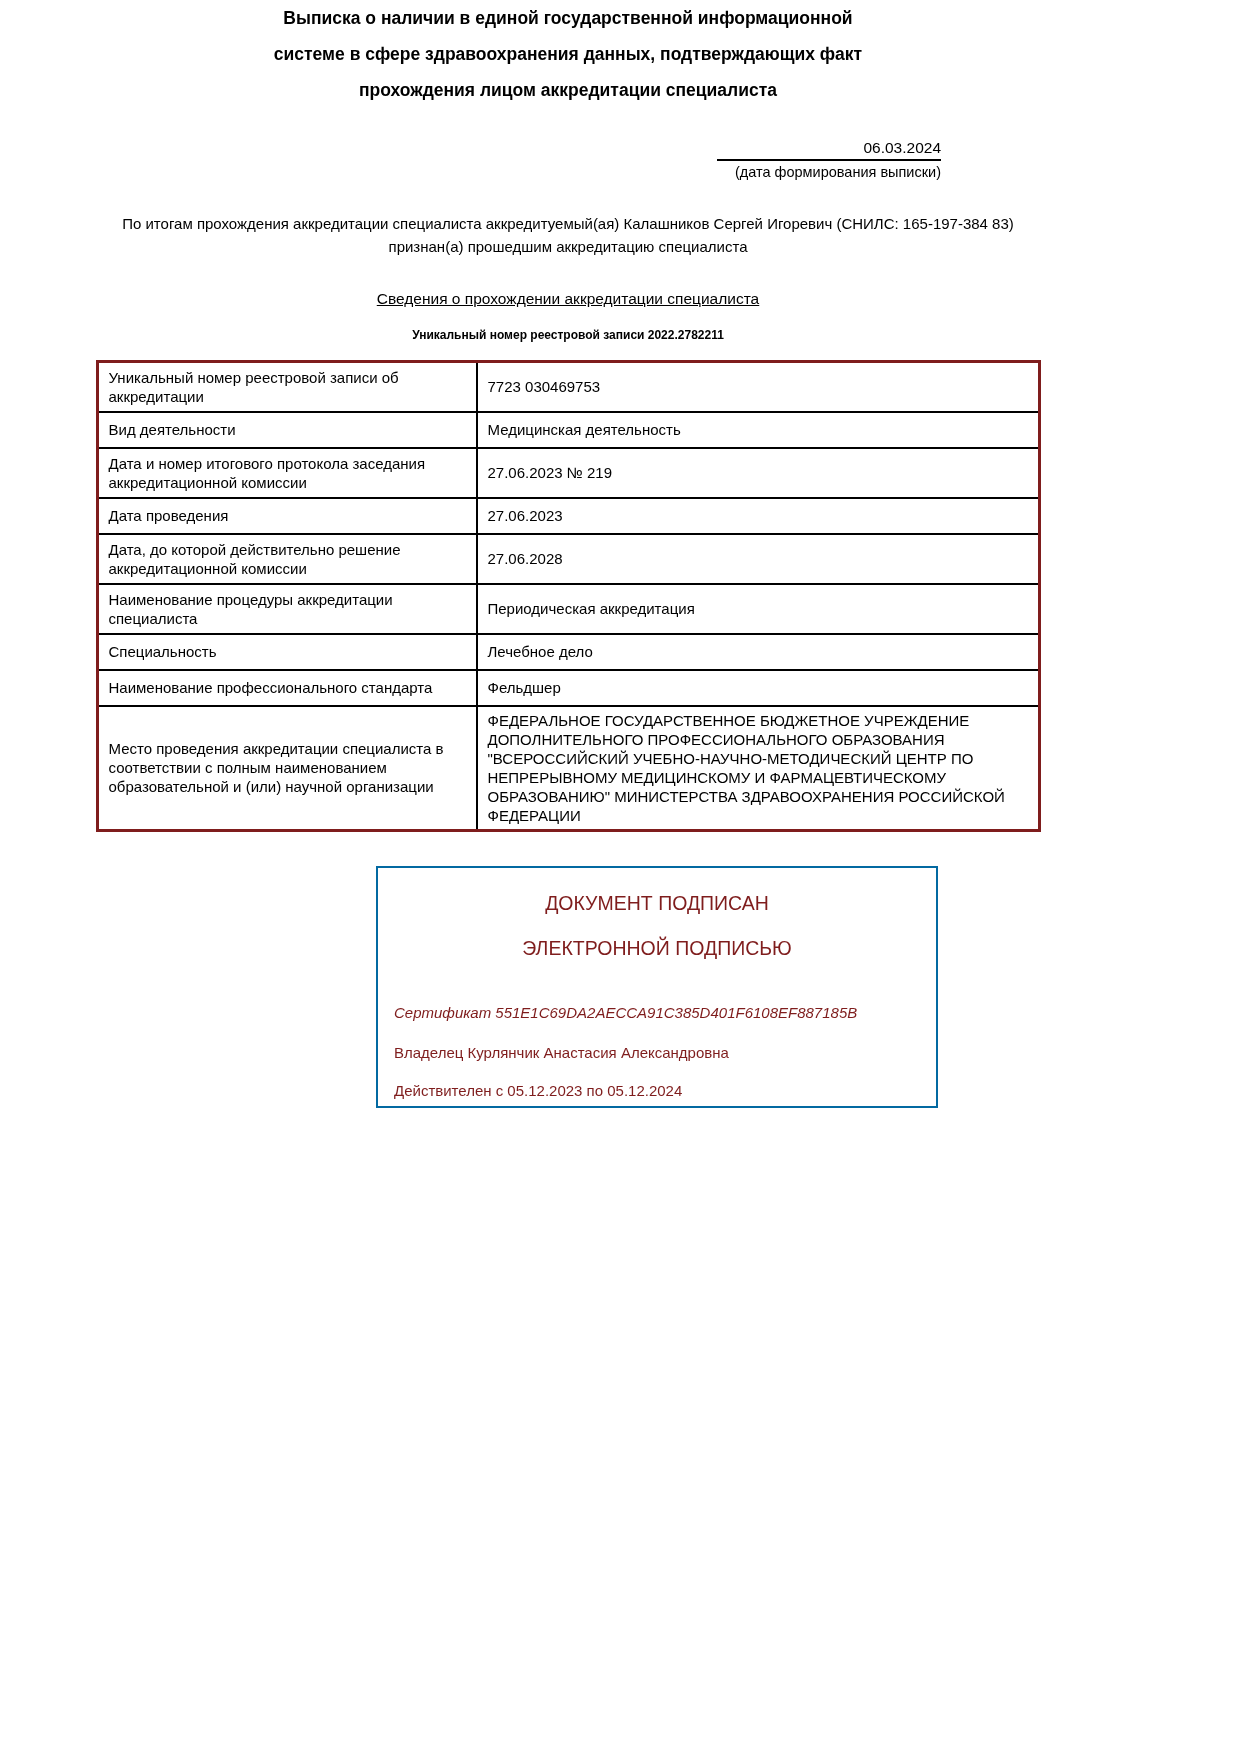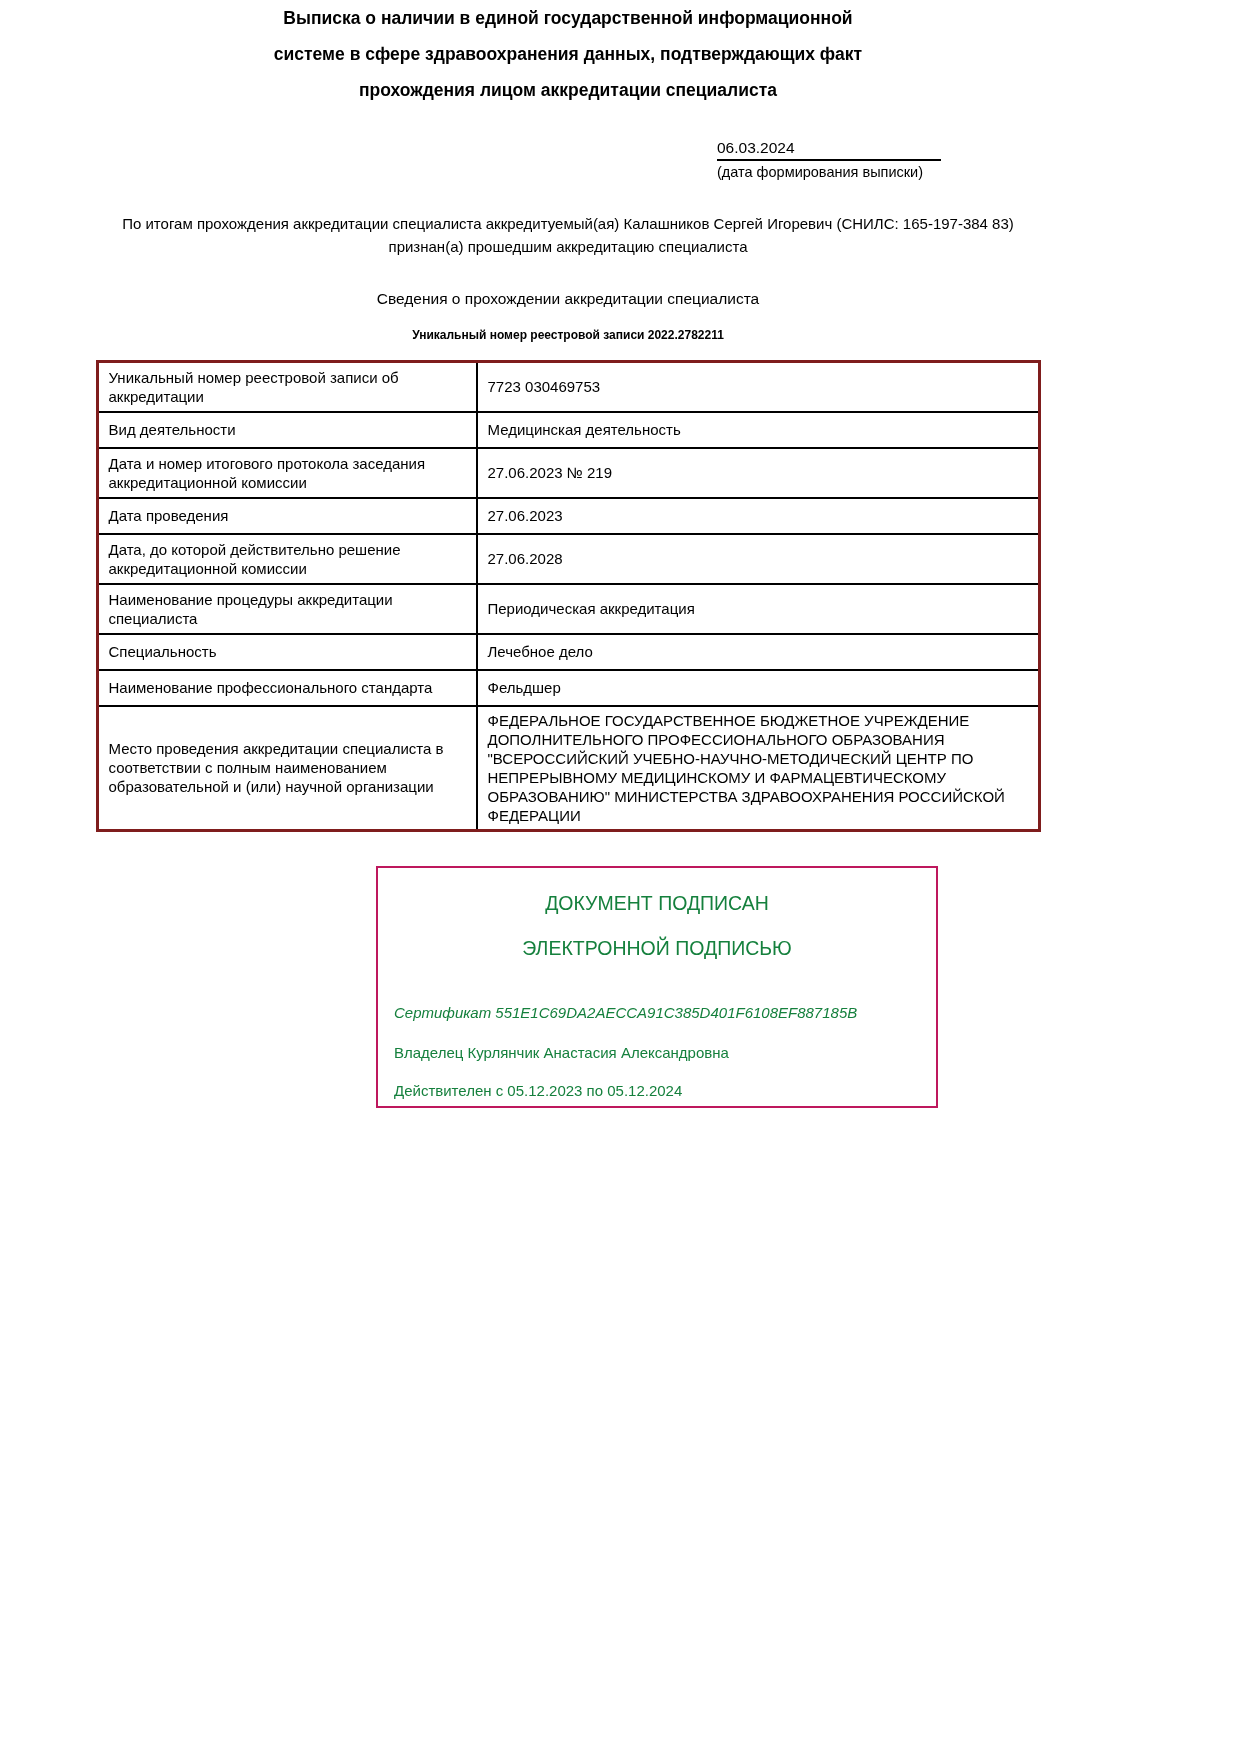--- a/index.html
+++ b/index.html
@@ -9,52 +9,53 @@
     color:#000;
   }
   .page{
     position:relative;width:1136px;height:1755px;background:#fff;
     box-sizing:border-box;overflow:hidden;
   }
   .title{
     text-align:center;font-weight:bold;font-size:17.5px;line-height:36px;
   }
   .date-block{
-    width:224px;margin:30px 0 0 717px;text-align:left;
+    width:224px;margin:30px 0 0 717px;text-align:right;
   }
   .date-value{
     font-size:15.5px;line-height:19px;padding-bottom:2px;border-bottom:2px solid #000;
   }
   .date-caption{
     font-size:14.5px;line-height:19px;padding-top:2px;
   }
   .intro{
     margin-top:30px;text-align:center;font-size:15px;line-height:23px;
   }
   .section-heading{
     margin-top:31px;text-align:center;font-size:15.5px;line-height:19px;
+    text-decoration:underline;
   }
   .registry-heading{
     margin-top:17px;text-align:center;font-size:12px;font-weight:bold;line-height:21px;
   }
   table.acc-table{
     border-collapse:collapse;width:945px;margin:14px auto 0;
     border:3px solid #7f1d1d;table-layout:fixed;
   }
   table.acc-table td{
     border:2px solid #000;vertical-align:middle;
     padding:4px 10px;font-size:15px;line-height:19px;
   }
   td.col-label{width:357px;}
   tr.h50{height:50px;}
   tr.h36{height:36px;}
   tr.h118{height:118px;}
   .sig-box{
     box-sizing:border-box;width:562px;height:242px;
-    margin:34px 0 0 376px;border:2px solid #be185d;color:#15803d;
+    margin:34px 0 0 376px;border:2px solid #0369a1;color:#7f1d1d;
   }
   .sig-title{text-align:center;font-size:19.5px;line-height:22px;}
   .sig-title-1{margin-top:24px;}
   .sig-title-2{margin-top:23px;}
   .sig-line{font-size:15px;line-height:19px;margin-left:16px;}
   .sig-cert{margin-top:44px;font-style:italic;}
   .sig-owner{margin-top:21px;}
   .sig-valid{margin-top:19px;}
 </style>
 </head>

